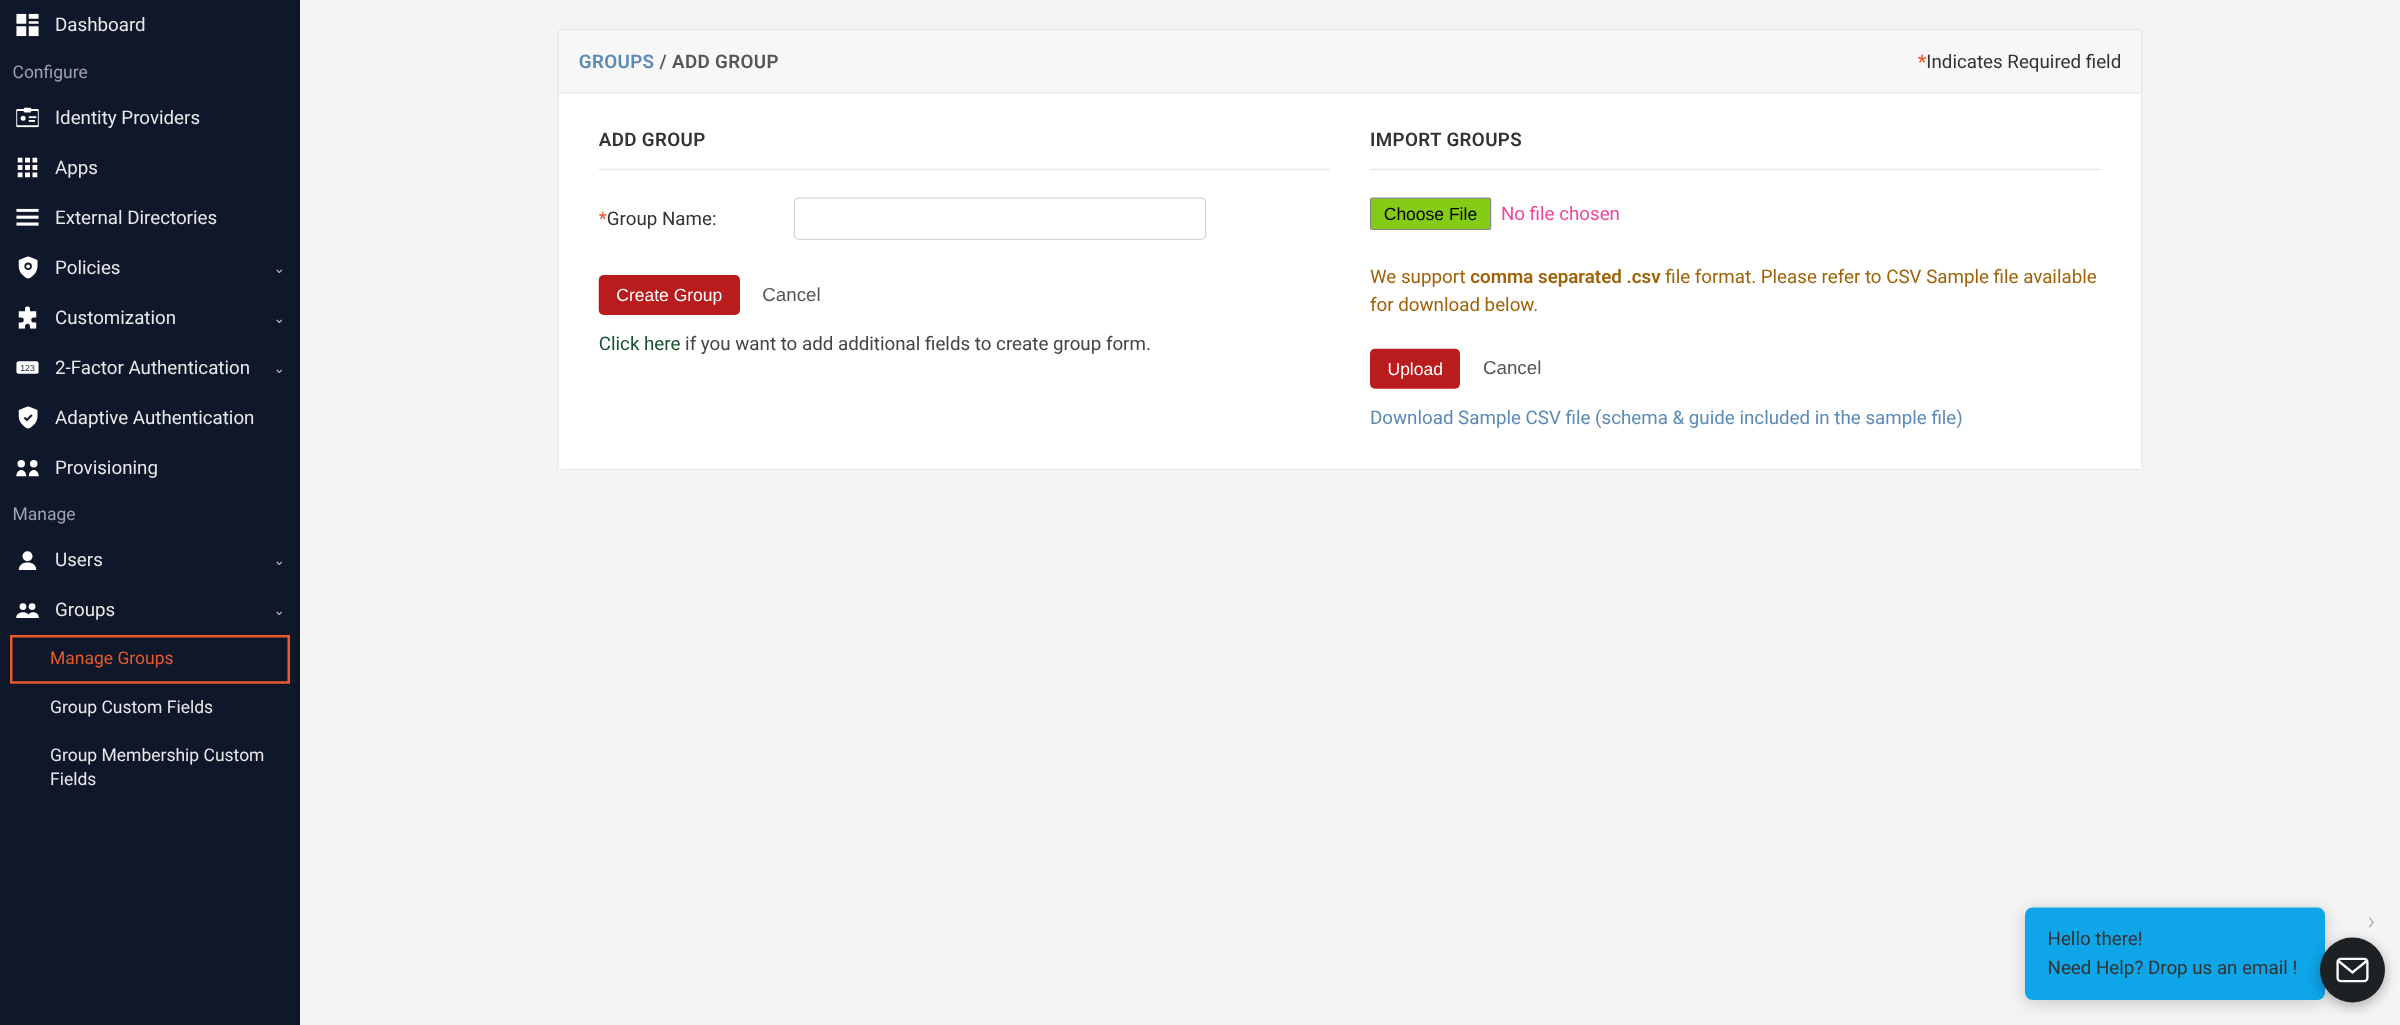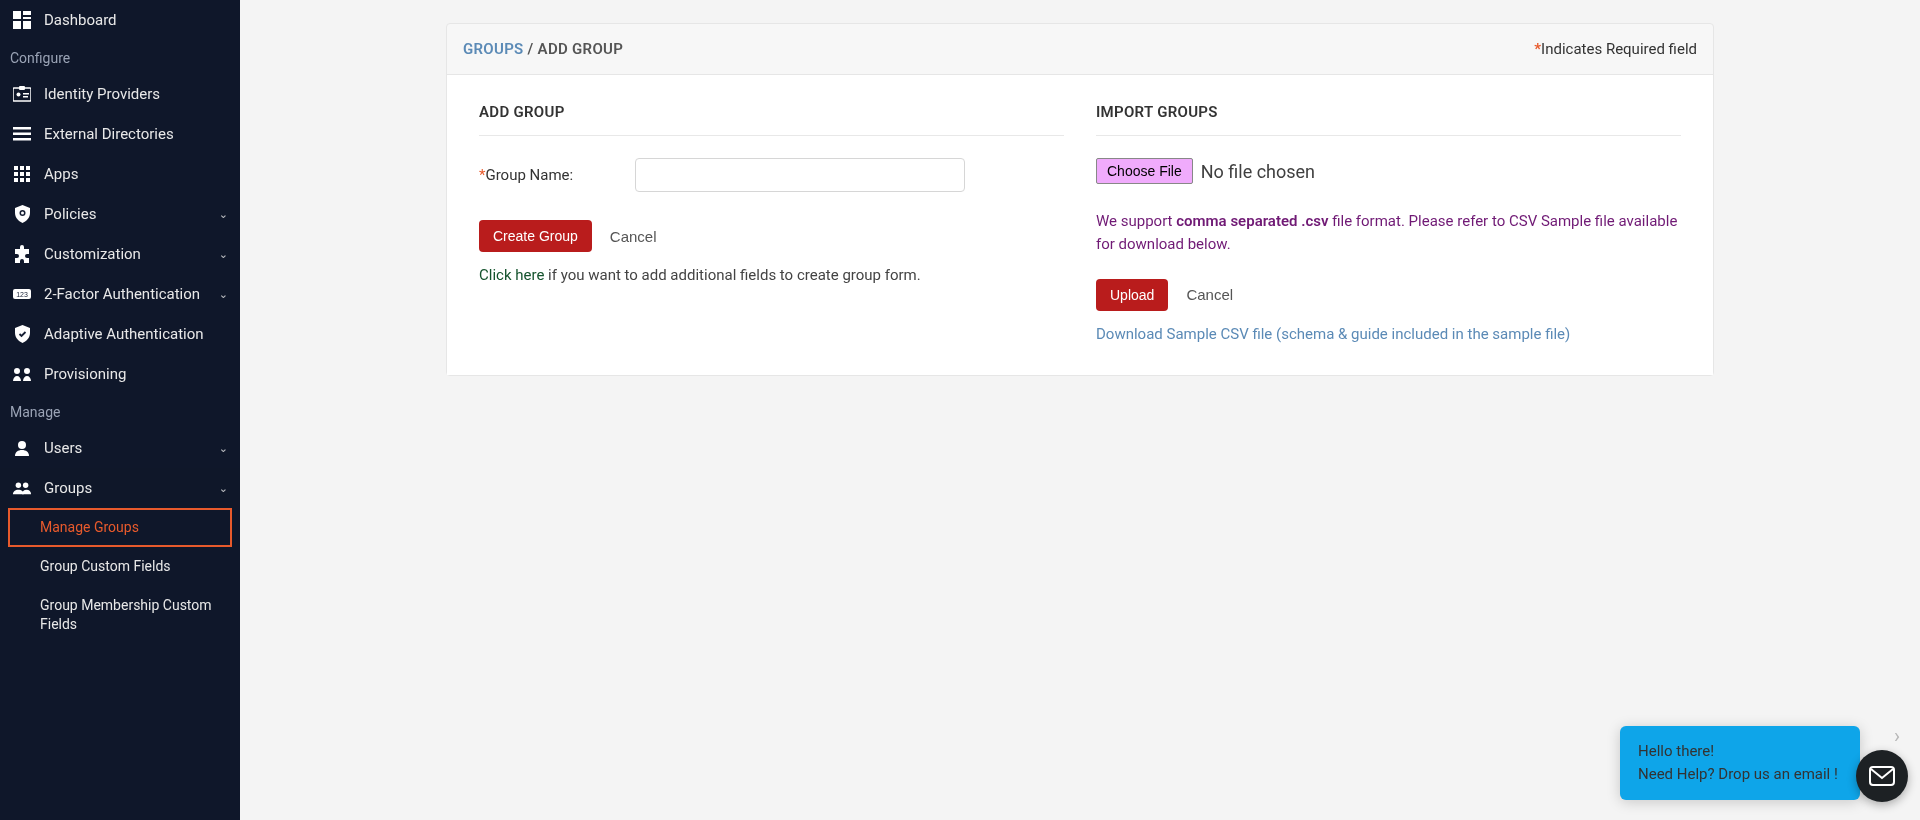--- a/index.html
+++ b/index.html
@@ -135,28 +135,28 @@
     border: none;
     color: #555;
     font-size: 15px;
     cursor: pointer;
   }
   .help-text { font-size: 15px; color: #444; }
   .help-text a { color: #14532d; text-decoration: none; }
   .file-row { display:flex; align-items:center; gap:8px; margin-bottom: 26px;}
   .file-btn {
     border: 1px solid #888;
-    background: #f0abfc;
+    background: #84cc16;
     padding: 4px 10px;
     font-size: 14px;
     cursor: pointer;
     border-radius: 2px;
   }
-  .file-status { font-size: 18px; color: #404040; }
-  .info-text { font-size: 15px; color: #701a75; line-height: 1.55; margin-bottom: 22px;}
+  .file-status { font-size: 15px; color: #ec4899; }
+  .info-text { font-size: 15px; color: #a16207; line-height: 1.55; margin-bottom: 22px;}
   .info-text b { font-weight: 600; }
   .link-text { font-size: 15px; }
   .link-text a { color: #5b8ab6; text-decoration: none; }
   
   .chat-bubble {
     position: absolute;
     right: 60px;
     bottom: 20px;
     background: #0ea5e9;
     border-radius: 6px;
@@ -216,48 +216,48 @@
           <circle cx="5.5" cy="8.5" r="2"></circle>
           <rect x="10" y="7" width="6" height="1.5"></rect>
           <rect x="10" y="10" width="5" height="1.5"></rect>
         </svg>
     </span>
     <span>Identity Providers</span>
   </div>
 
   <div class="sidebar-item">
     <span class="sidebar-icon">
-      <svg width="18" height="14" viewBox="0 0 18 14" fill="#fff">
-          <rect y="0" width="18" height="2.5"></rect>
-          <rect y="5.5" width="18" height="2.5"></rect>
-          <rect y="11" width="18" height="2.5"></rect>
-        </svg>
-    </span>
-    <span>External Directories</span>
-  </div>
-
-  <div class="sidebar-item">
-    <span class="sidebar-icon">
       <svg width="16" height="16" viewBox="0 0 16 16" fill="#fff">
           <rect width="4" height="4"></rect>
           <rect x="6" width="4" height="4"></rect>
           <rect x="12" width="4" height="4"></rect>
           <rect y="6" width="4" height="4"></rect>
           <rect x="6" y="6" width="4" height="4"></rect>
           <rect x="12" y="6" width="4" height="4"></rect>
           <rect y="12" width="4" height="4"></rect>
           <rect x="6" y="12" width="4" height="4"></rect>
           <rect x="12" y="12" width="4" height="4"></rect>
         </svg>
     </span>
     <span>Apps</span>
   </div>
 
   <div class="sidebar-item">
     <span class="sidebar-icon">
+      <svg width="18" height="14" viewBox="0 0 18 14" fill="#fff">
+          <rect y="0" width="18" height="2.5"></rect>
+          <rect y="5.5" width="18" height="2.5"></rect>
+          <rect y="11" width="18" height="2.5"></rect>
+        </svg>
+    </span>
+    <span>External Directories</span>
+  </div>
+
+  <div class="sidebar-item">
+    <span class="sidebar-icon">
       <svg width="17" height="18" viewBox="0 0 17 18" fill="#fff">
           <path d="M8.5 0 L16 3 V8 C16 13 12 16.5 8.5 18 C5 16.5 1 13 1 8 V3 Z" fill="#fff"></path>
           <circle cx="8.5" cy="8" r="3" fill="#172035"></circle>
           <circle cx="8.5" cy="8" r="1.5" fill="#fff"></circle>
         </svg>
     </span>
     <span>Policies</span>
     <span class="chev">⌄</span>
   </div>
 

